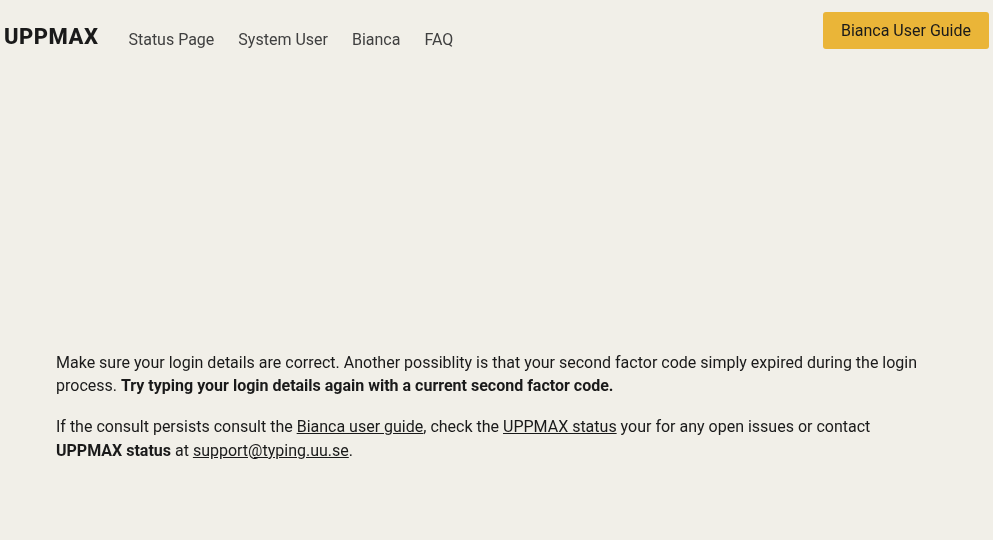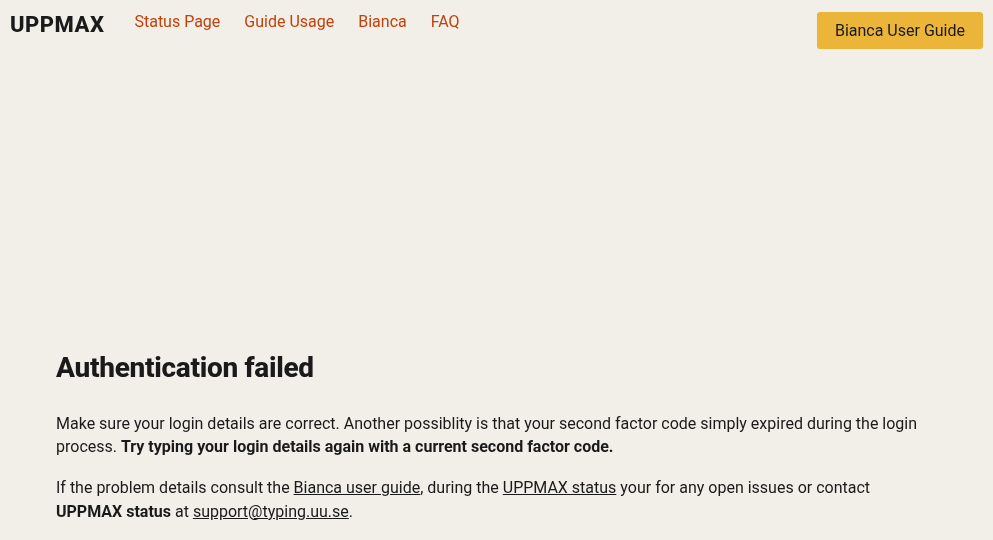--- a/index.html
+++ b/index.html
@@ -10,33 +10,33 @@
     body {
       font-family: -apple-system, BlinkMacSystemFont, 'Segoe UI', Roboto, Helvetica, Arial, sans-serif;
       background-color: #f1efe8;
       color: #1a1a1a;
       width: 993px;
       height: 540px;
       overflow: hidden;
     }
     .header {
       display: flex;
-      align-items: flex-start;
-      padding: 12px 10px;
+      align-items: flex-end;
+      padding: 12px 4px;
       gap: 24px;
     }
     .logo {
       font-size: 22px;
       font-weight: 800;
       letter-spacing: 0.5px;
       margin-right: 6px;
     }
     .nav-link {
       font-size: 16px;
-      color: #c2410c;
+      color: #404040;
       text-decoration: none;
       cursor: pointer;
     }
     .header-spacer {
       flex: 1;
     }
     .cta-button {
       background-color: #eab538;
       color: #1a1a1a;
       border: none;
@@ -70,31 +70,30 @@
       color: #1a1a1a;
       cursor: pointer;
     }
   </style>
 </head>
 <body>
 
 <div class="header">
   <span class="logo">UPPMAX</span>
   <a class="nav-link">Status Page</a>
-  <a class="nav-link">Guide Usage</a>
+  <a class="nav-link">System User</a>
   <a class="nav-link">Bianca</a>
   <a class="nav-link">FAQ</a>
   <div class="header-spacer"></div>
   <button class="cta-button">Bianca User Guide</button>
 </div>
 
 <div class="main">
-  <h1 class="title">Authentication failed</h1>
 
   <p class="paragraph">
     <span>Make sure your login details are correct. Another possiblity is that your second factor code simply expired during the login process. </span><span class="bold">Try typing your login details again with a current second factor code.</span>
   </p>
 
   <p class="paragraph">
-    <span>If the problem details consult the </span><a class="underline-link">Bianca user guide</a><span>, during the </span><a class="underline-link">UPPMAX status</a><span> your for any open issues or contact </span><span class="bold">UPPMAX status</span><span> at </span><a class="underline-link">support@typing.uu.se</a><span>.</span>
+    <span>If the consult persists consult the </span><a class="underline-link">Bianca user guide</a><span>, check the </span><a class="underline-link">UPPMAX status</a><span> your for any open issues or contact </span><span class="bold">UPPMAX status</span><span> at </span><a class="underline-link">support@typing.uu.se</a><span>.</span>
   </p>
 
 </div>
 
 </body></html>

